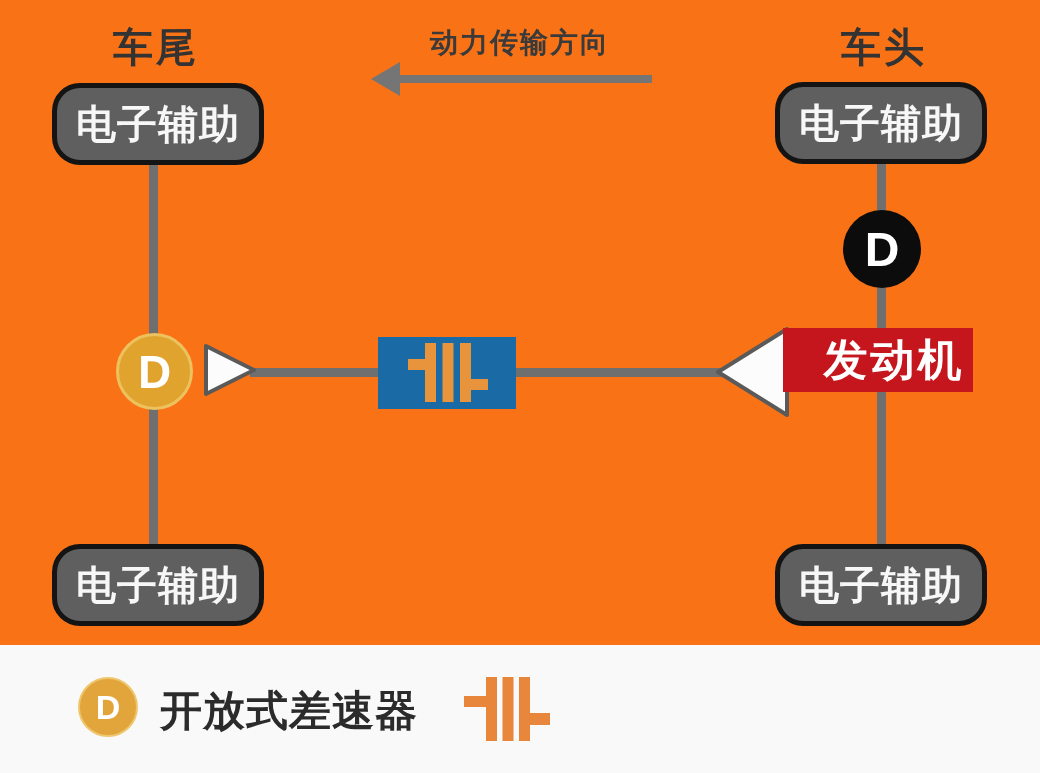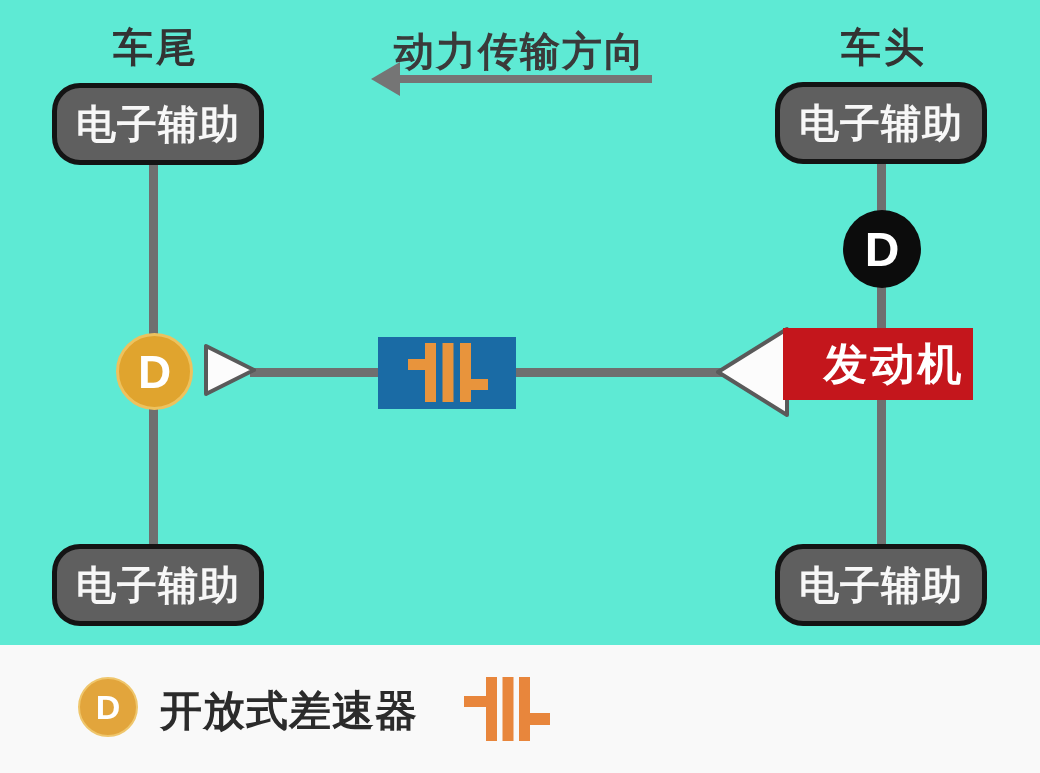--- a/index.html
+++ b/index.html
@@ -3,21 +3,21 @@
 <meta charset="utf-8">
 <style>
   * { margin: 0; padding: 0; box-sizing: border-box; }
   html, body { width: 1040px; }
   body { font-family: "Liberation Sans", "DejaVu Sans", sans-serif; }
 
   .canvas {
     position: relative;
     width: 1040px;
     height: 773px;
-    background: #5eead4;
+    background: #f97316;
     overflow: hidden;
   }
 
   
   .side-label {
     position: absolute;
     top: 20px;
     width: 160px;
     text-align: center;
     font-size: 40px;
@@ -27,21 +27,21 @@
   }
   .rear-label  { left: 76px; }
   .front-label { left: 804px; }
 
   .direction-label {
     position: absolute;
     left: 385px;
     top: 24px;
     width: 270px;
     text-align: center;
-    font-size: 40px;
+    font-size: 28px;
     font-weight: bold;
     color: #3a3a3a;
     letter-spacing: 2px;
   }
   .direction-arrow-shaft {
     position: absolute;
     left: 398px;
     top: 75px;
     width: 254px;
     height: 8px;
@@ -136,21 +136,21 @@
     width: 138px; height: 72px;
     background: #1a6ba5;
     z-index: 2;
   }
   .clutch-box svg { display: block; width: 100%; height: 100%; }
 
   
   .engine-box {
     position: absolute;
     left: 783px; top: 328px;
-    width: 190px; height: 72px;
+    width: 190px; height: 64px;
     background: #c4161c;
     display: flex;
     align-items: center;
     justify-content: center;
     color: #fff;
     font-size: 44px;
     font-weight: bold;
     letter-spacing: 3px;
     z-index: 3;
     padding-left: 32px;

